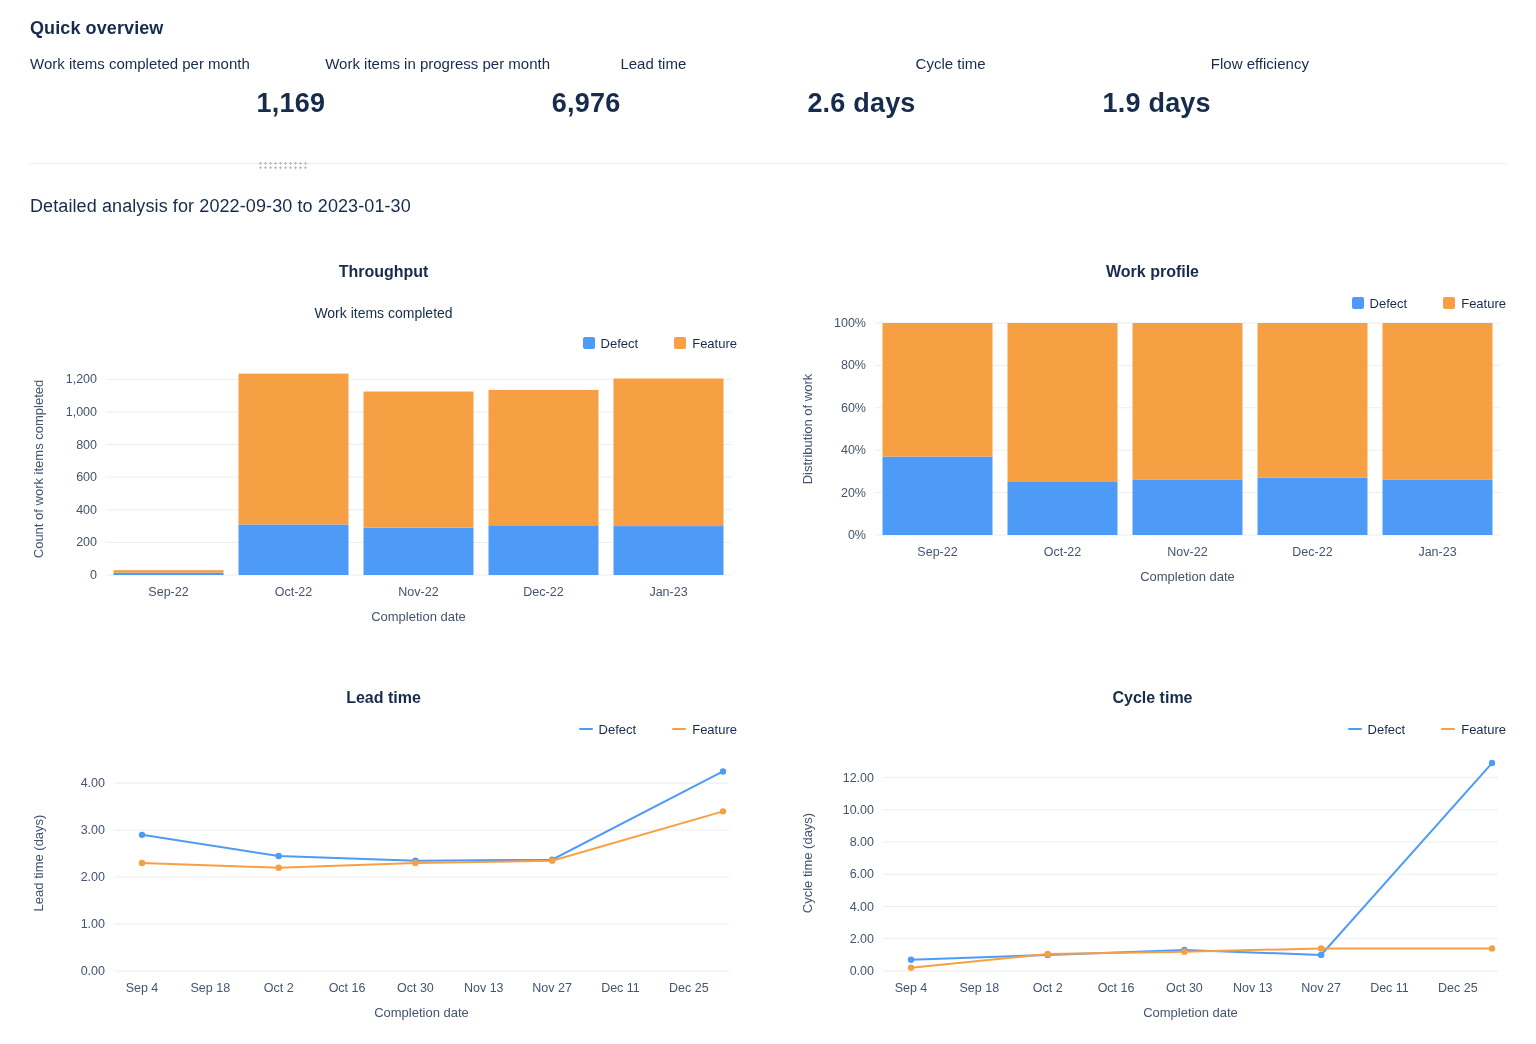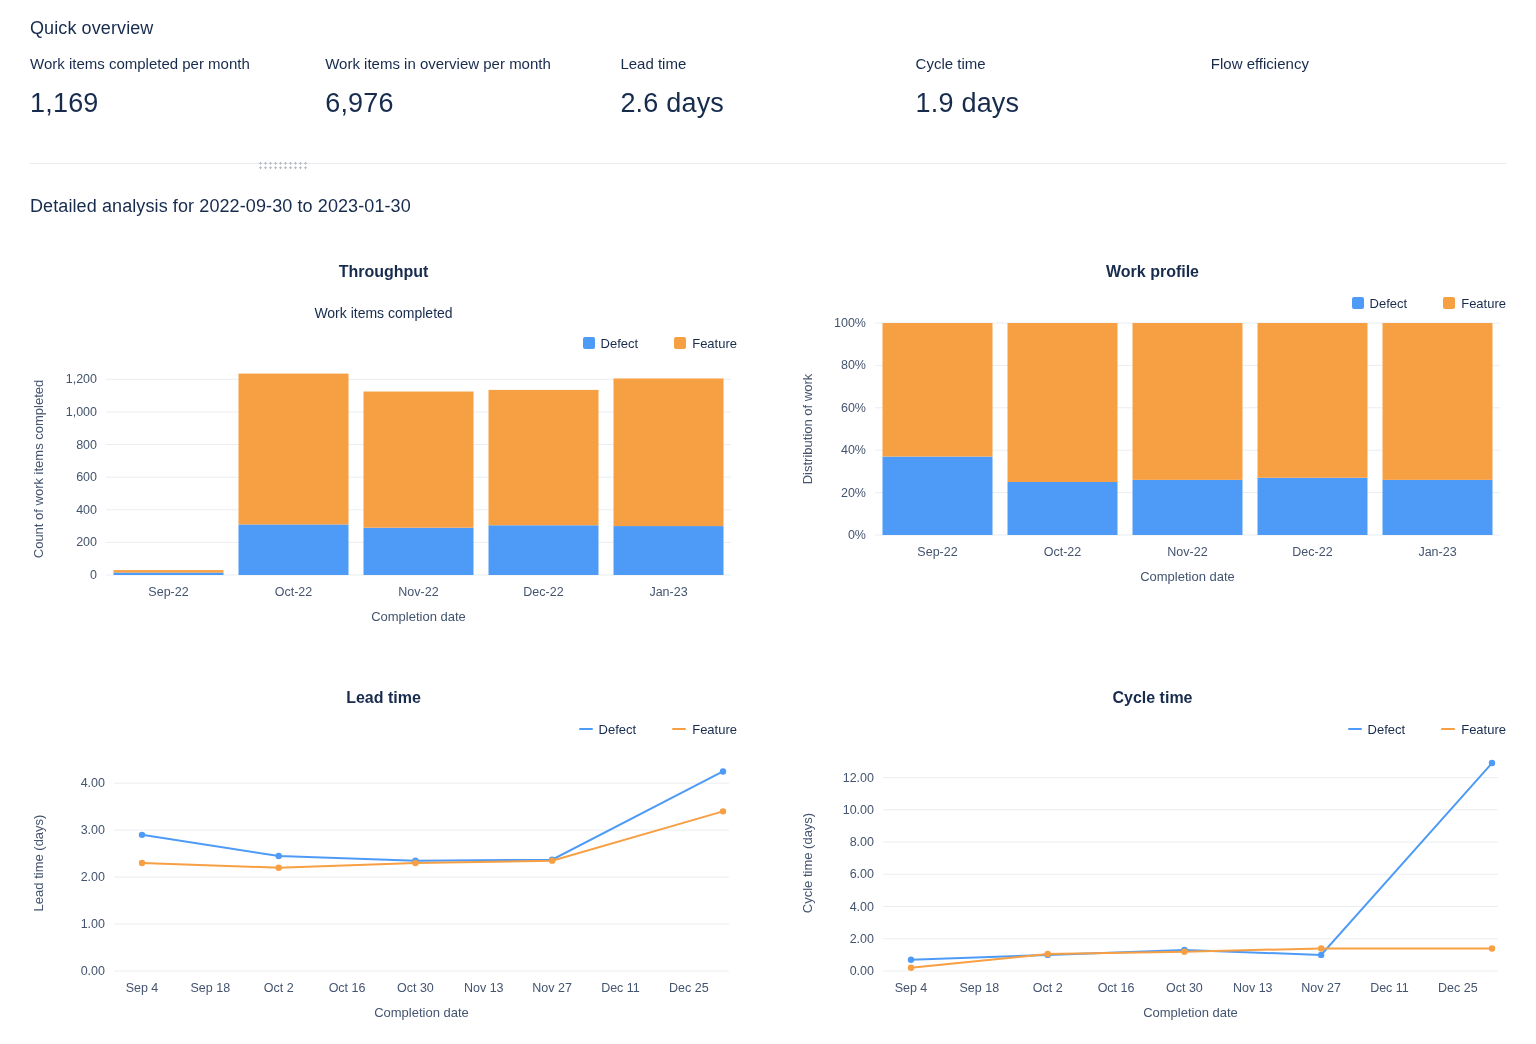--- a/index.html
+++ b/index.html
@@ -5,30 +5,30 @@
   * { box-sizing: border-box; margin: 0; padding: 0; }
   html, body { width: 1536px; height: 1044px; }
   body {
     font-family: "Liberation Sans", sans-serif;
     background: #ffffff;
     color: #172B4D;
     overflow: hidden;
   }
   .page { padding: 18px 30px 0 30px; }
 
-  .section-title { font-size: 18px; font-weight: 400; letter-spacing: .1px; }
+  .section-title { font-size: 18px; font-weight: 700; letter-spacing: .1px; }
   .section-title.medium { font-weight: 500; }
 
   .kpi-row {
     display: grid;
     grid-template-columns: repeat(5, 1fr);
     margin-top: 16px;
   }
   .kpi-label { font-size: 15px; color: #172B4D; }
-  .kpi-value { font-size: 27px; font-weight: 400; margin-top: 16px; letter-spacing: .2px; }
+  .kpi-value { font-size: 27px; font-weight: 700; margin-top: 16px; letter-spacing: .2px; text-align: right; }
 
   .divider-wrap {
     position: relative;
     margin-top: 44px;
     border-top: 1px solid #EBECF0;
     height: 1px;
   }
   .drag-dots {
     position: absolute;
     left: 228px;
@@ -87,21 +87,21 @@
 <div class="page">
 
   <div class="section-title">Quick overview</div>
 
   <div class="kpi-row">
     <div class="kpi">
       <div class="kpi-label">Work items completed per month</div>
       <div class="kpi-value">1,169</div>
     </div>
     <div class="kpi">
-      <div class="kpi-label">Work items in overview per month</div>
+      <div class="kpi-label">Work items in progress per month</div>
       <div class="kpi-value">6,976</div>
     </div>
     <div class="kpi">
       <div class="kpi-label">Lead time</div>
       <div class="kpi-value">2.6 days</div>
     </div>
     <div class="kpi">
       <div class="kpi-label">Cycle time</div>
       <div class="kpi-value">1.9 days</div>
     </div>

